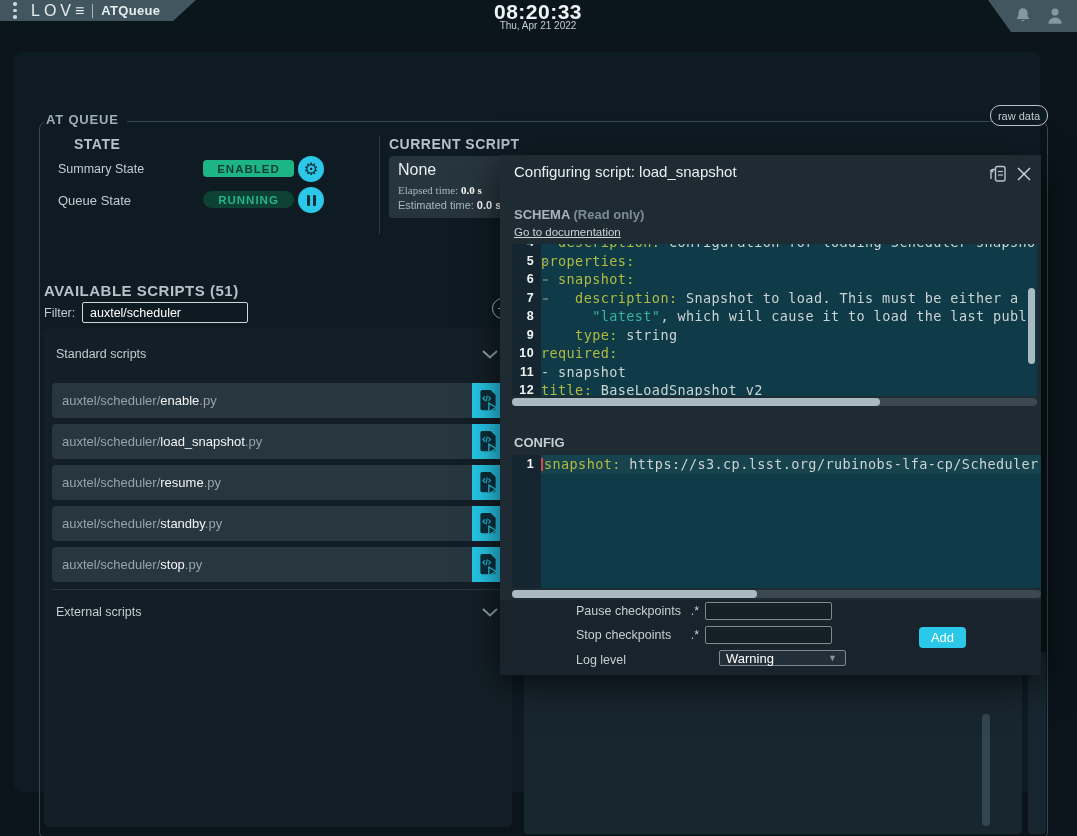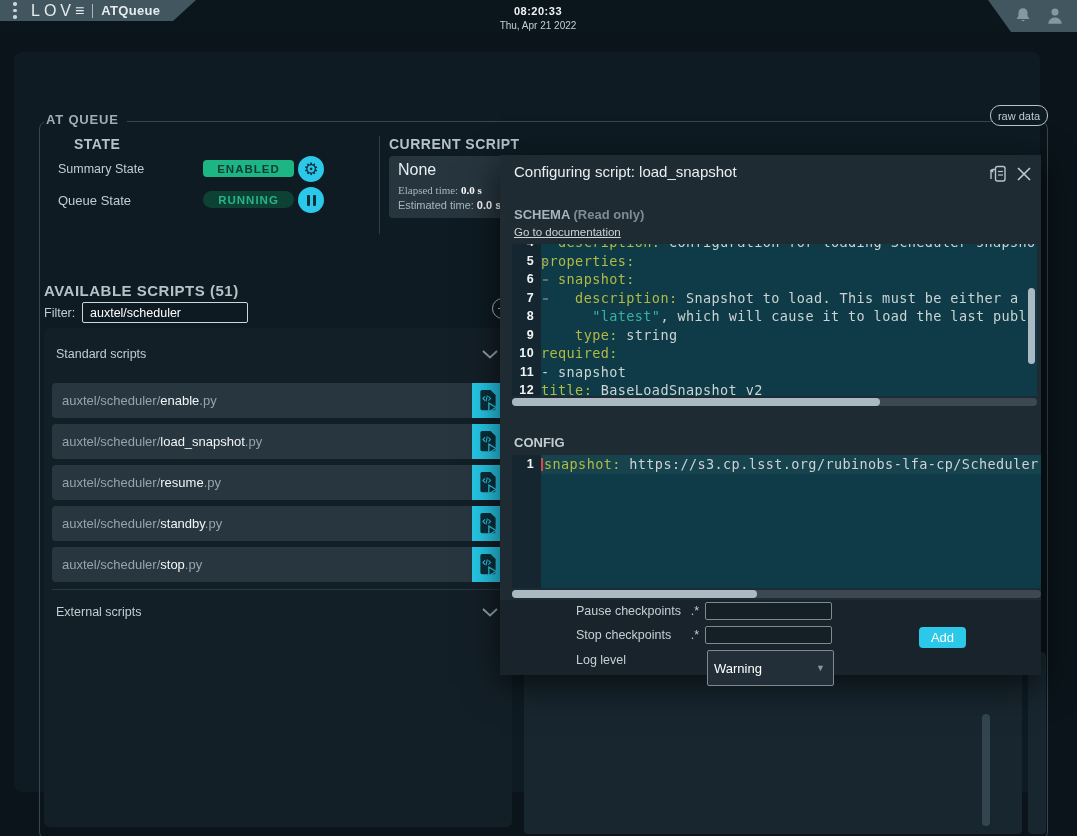--- a/index.html
+++ b/index.html
@@ -13,21 +13,21 @@
   
   #topbar { position:absolute; left:0; top:0; width:1077px; height:32px; background:#0b151c; }
   #topbar-left { position:absolute; left:0; top:0; width:200px; height:21px; background:#41565f;
     clip-path:polygon(0 0,196px 0,173px 100%,0 100%); display:flex; align-items:center; }
   #menu-dots { width:4px; margin-left:13px; display:flex; flex-direction:column; gap:3px; cursor:pointer; }
   #menu-dots i { width:3.5px; height:3.5px; border-radius:50%; background:#cdd6da; }
   #logo { margin-left:14px; font-size:16px; letter-spacing:4px; color:#e6ecee; font-weight:400; }
   #logo-sep { width:1px; height:14px; background:#aab7bd; margin:0 8px 0 4px; }
   #app-name { font-size:13px; font-weight:bold; color:#e6ecee; letter-spacing:0.3px; }
   #clock { position:absolute; left:458px; top:3px; width:160px; text-align:center; }
-  #clock-time { font-size:11px; font-weight:bold; color:#eef3f5; letter-spacing:0.5px; line-height:17px; }
+  #clock-time { font-size:21px; font-weight:bold; color:#eef3f5; letter-spacing:0.5px; line-height:17px; }
   #clock-date { font-size:10px; color:#c3cdd2; line-height:11px; }
   #topbar-right { position:absolute; right:0; top:0; width:92px; height:32px; background:#41565f;
     clip-path:polygon(3px 0,100% 0,100% 100%,26px 100%); display:flex; align-items:center; justify-content:flex-end; gap:12px; padding-right:12px; }
   .tb-icon { width:20px; height:20px; cursor:pointer; }
 
   
   #panel { position:absolute; left:14px; top:52px; width:1026px; height:740px; background:#0e1b23; border-radius:8px; }
   #panel-border { position:absolute; left:25px; top:69px; width:1009px; height:719px;
     border:1px solid #35474f; border-radius:8px; }
   #panel-legend { position:absolute; left:30px; top:60px; background:#0e1b23; padding:0 8px 0 2px;
@@ -137,21 +137,21 @@
 
   #config-label { position:absolute; left:14px; top:280px; font-size:13px; font-weight:bold; color:#c3ccd1; }
   #config-editor { left:12px; top:300px; width:529px; height:133px; }
 
   #modal-form { position:absolute; left:0; top:445px; width:541px; height:75px; background:#18232b; }
   .form-label { position:absolute; left:76px; width:123px; display:flex; justify-content:space-between;
     font-size:12.5px; color:#c6cfd4; }
   .form-input { position:absolute; left:205px; width:127px; height:18px; background:#151f26;
     border:1px solid #7d8a91; border-radius:2px; color:#fff; font-size:12px; padding:0 5px;
     font-family:"Liberation Sans", sans-serif; }
-  #log-select { position:absolute; left:207px; top:50px; width:127px; height:36px; background:#232f38;
+  #log-select { position:absolute; left:219px; top:50px; width:127px; height:16px; background:#232f38;
     border:1px solid #7d8a91; border-radius:2px; display:flex; align-items:center; cursor:pointer; }
   #log-select .val { font-size:13px; color:#fff; margin-left:6px; flex:1; }
   #log-select .arrow { font-size:9px; color:#87959d; margin-right:8px; }
   #add-btn { position:absolute; left:419px; top:27px; width:47px; height:21px; background:#2bc8e9;
     border-radius:4px; display:flex; align-items:center; justify-content:center;
     font-size:13px; color:#fdffff; cursor:pointer; }
 </style>
 </head>
 <body>
 

